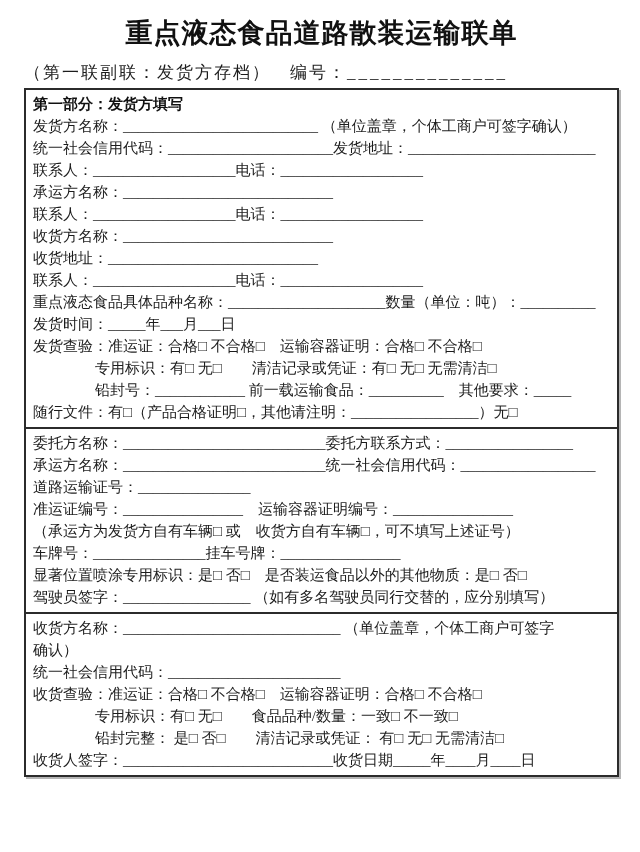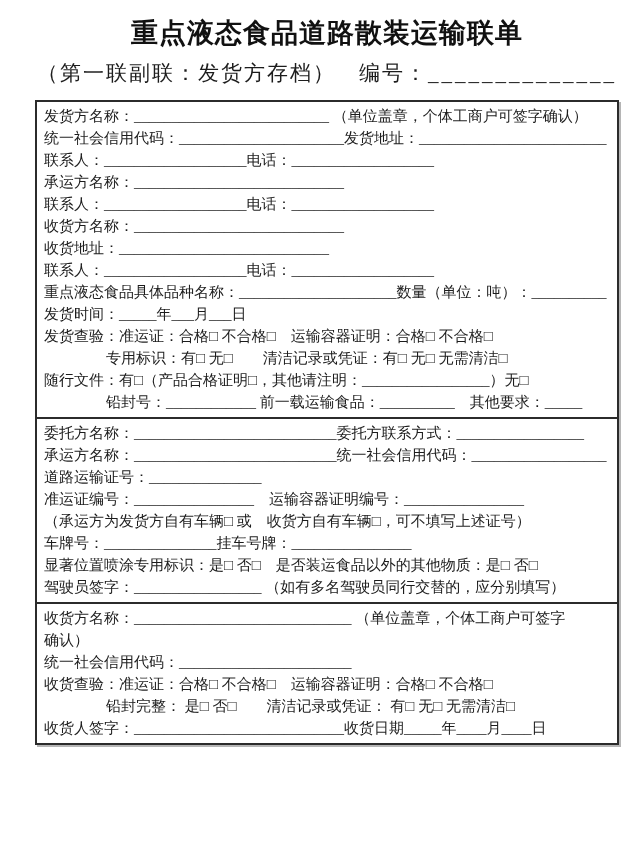--- a/index.html
+++ b/index.html
@@ -2,30 +2,30 @@
 <html><head>
 <meta charset="utf-8">
 <style>
   html,body { margin:0; padding:0; background:#ffffff; }
   body {
     width:640px; height:852px; overflow:hidden;
     font-family:"Liberation Serif", serif;
     color:#1c1c1c;
     -webkit-font-smoothing:antialiased;
   }
-  .page { box-sizing:border-box; width:640px; height:852px; padding:16px 21px 0 35px; }
+  .page { box-sizing:border-box; width:640px; height:852px; padding:16px 21px 0 24px; }
   .doc-title {
     margin:0 0 12px 0; text-align:center;
     font-size:27px; line-height:34px; font-weight:bold;
     letter-spacing:1px; color:#111;
     font-family:"Liberation Serif", serif;
   }
   .doc-subtitle {
-    text-align:center; font-size:21px; line-height:22px;
-    letter-spacing:2px; margin-bottom:16px; white-space:nowrap;
+    text-align:left; font-size:17px; line-height:22px;
+    letter-spacing:2px; margin-bottom:4px; white-space:nowrap;
   }
   .sub-blank { letter-spacing:3px; }
   .form-box {
     border:2px solid #2b2b2b;
     box-shadow:2px 2px 0 #b5b5b5;
     background:#fff;
   }
   .section { padding:3px 7px 4px 7px; }
   .section + .section { border-top:2px solid #2b2b2b; }
   .line {
@@ -43,47 +43,49 @@
 </head>
 <body>
 
 <div class="page">
   <h1 class="doc-title">重点液态食品道路散装运输联单</h1>
   <div class="doc-subtitle">
     <span>（第一联副联：发货方存档）　编号：</span><span class="sub-blank">______________</span>
   </div>
   <div class="form-box">
       <div class="section">
+        <div class="line"><span class="sec-heading">第一部分：发货方填写</span></div>
         <div class="line">发货方名称：__________________________ （单位盖章，个体工商户可签字确认）</div>
         <div class="line">统一社会信用代码：______________________发货地址：_________________________</div>
         <div class="line">联系人：___________________电话：___________________</div>
         <div class="line">承运方名称：____________________________</div>
         <div class="line">联系人：___________________电话：___________________</div>
         <div class="line">收货方名称：____________________________</div>
         <div class="line">收货地址：____________________________</div>
         <div class="line">联系人：___________________电话：___________________</div>
         <div class="line">重点液态食品具体品种名称：_____________________数量（单位：吨）：__________</div>
         <div class="line">发货时间：_____年___月___日</div>
         <div class="line">发货查验：准运证：合格□ 不合格□　运输容器证明：合格□ 不合格□</div>
         <div class="line indent">专用标识：有□ 无□　　清洁记录或凭证：有□ 无□ 无需清洁□</div>
+        <div class="line indent">铅封号：____________ 前一载运输食品：__________　其他要求：_____</div>
         <div class="line">随行文件：有□（产品合格证明□，其他请注明：_________________）无□</div>
-        <div class="line indent">铅封号：____________ 前一载运输食品：__________　其他要求：_____</div>
       </div>
       <div class="section">
         <div class="line">委托方名称：___________________________委托方联系方式：_________________</div>
         <div class="line">承运方名称：___________________________统一社会信用代码：__________________</div>
         <div class="line">道路运输证号：_______________</div>
         <div class="line">准运证编号：________________　运输容器证明编号：________________</div>
         <div class="line">（承运方为发货方自有车辆□ 或　收货方自有车辆□，可不填写上述证号）</div>
         <div class="line">车牌号：_______________挂车号牌：________________</div>
         <div class="line">显著位置喷涂专用标识：是□ 否□　是否装运食品以外的其他物质：是□ 否□</div>
         <div class="line">驾驶员签字：_________________ （如有多名驾驶员同行交替的，应分别填写）</div>
       </div>
       <div class="section">
         <div class="line">收货方名称：_____________________________ （单位盖章，个体工商户可签字</div>
         <div class="line">确认）</div>
         <div class="line">统一社会信用代码：_______________________</div>
         <div class="line">收货查验：准运证：合格□ 不合格□　运输容器证明：合格□ 不合格□</div>
+        <div class="line indent">专用标识：有□ 无□　　食品品种/数量：一致□ 不一致□</div>
         <div class="line indent">铅封完整： 是□ 否□　　清洁记录或凭证： 有□ 无□ 无需清洁□</div>
         <div class="line">收货人签字：____________________________收货日期_____年____月____日</div>
       </div>
     </div>
 </div>
 
 </body></html>

